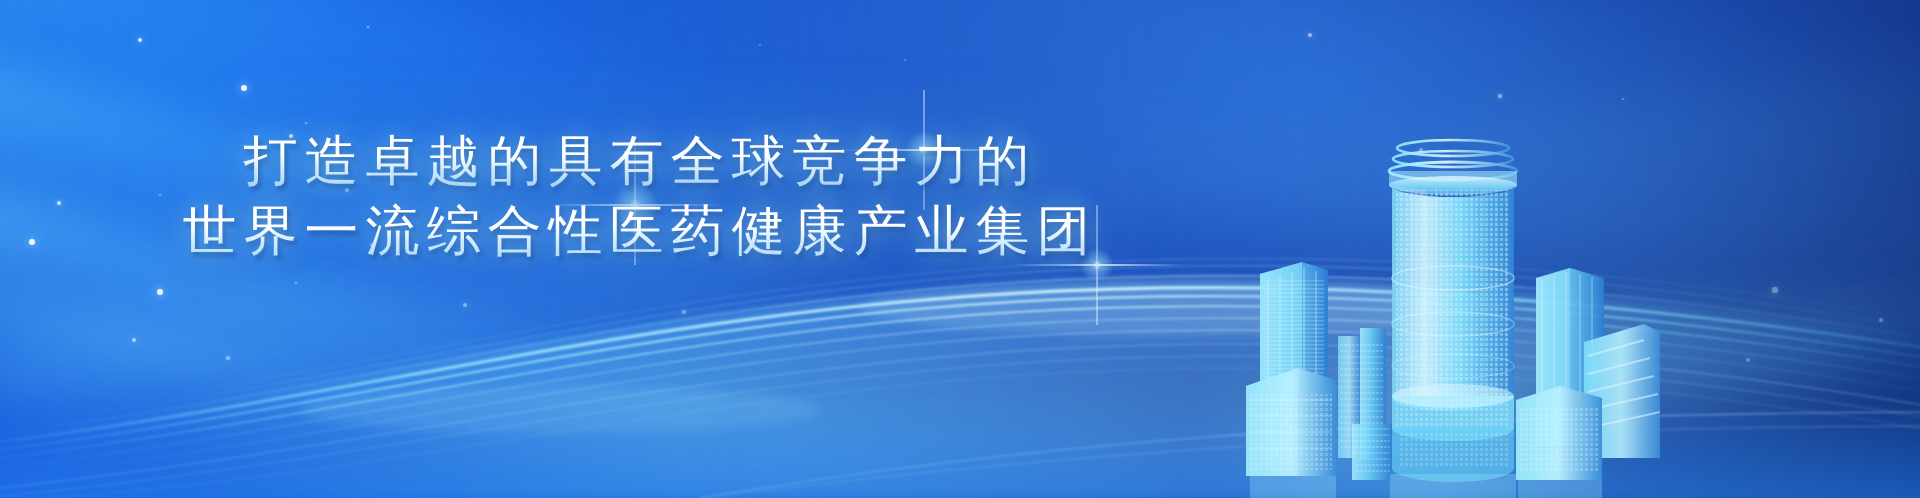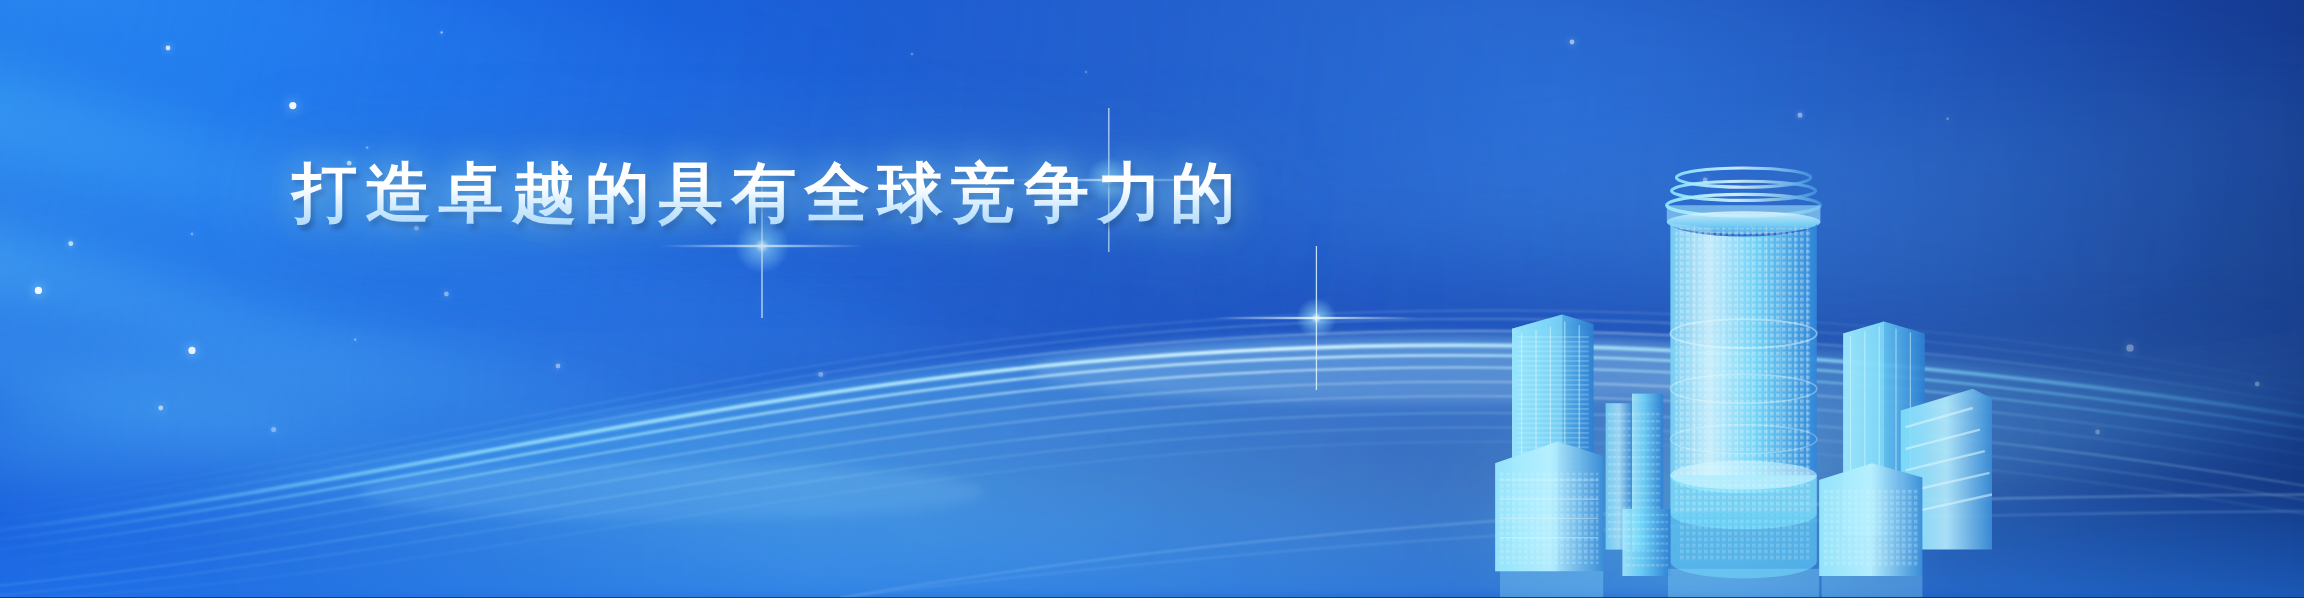--- a/index.html
+++ b/index.html
@@ -104,21 +104,21 @@
   
   .headline{
     position:absolute;
     left:0; top:126px; width:1280px;
     text-align:center;
     pointer-events:none;
   }
   .hline{
     display:block;
     font-size:54px;
-    font-weight:700;
+    font-weight:400;
     letter-spacing:7px;
     line-height:70px;
     color:#ffffff;
     background:linear-gradient(180deg,#ffffff 0%,#ffffff 42%,#d8eeff 62%,#9fd2f8 100%);
     -webkit-background-clip:text;
     background-clip:text;
     -webkit-text-fill-color:transparent;
     text-shadow:0 0 1px rgba(255,255,255,0.0);
     filter:drop-shadow(0 0 14px rgba(150,225,255,0.85))
            drop-shadow(0 0 34px rgba(90,190,255,0.55))
@@ -361,15 +361,16 @@
       <div class="dot" style="left: 758.6px; top: 43.6px; width: 2.8px; height: 2.8px; opacity: 0.3; box-shadow: rgba(200, 240, 255, 0.9) 0px 0px 4.2px;"></div>
       <div class="dot" style="left: 903.8px; top: 58.8px; width: 2.4px; height: 2.4px; opacity: 0.28; box-shadow: rgba(200, 240, 255, 0.9) 0px 0px 3.6px;"></div>
     </div>
 
   <div class="spark" style="left:612px;top:182px;width:46px;height:46px;"></div>
   <div class="spark" style="left:905px;top:131px;width:38px;height:38px;"></div>
   <div class="spark" style="left:1080px;top:248px;width:34px;height:34px;"></div>
 
   <div class="headline">
     <span class="hline">打造卓越的具有全球竞争力的</span>
+    <span class="hline">世界一流综合性医药健康产业集团</span>
   </div>
 
 </div>
 
 </body></html>

